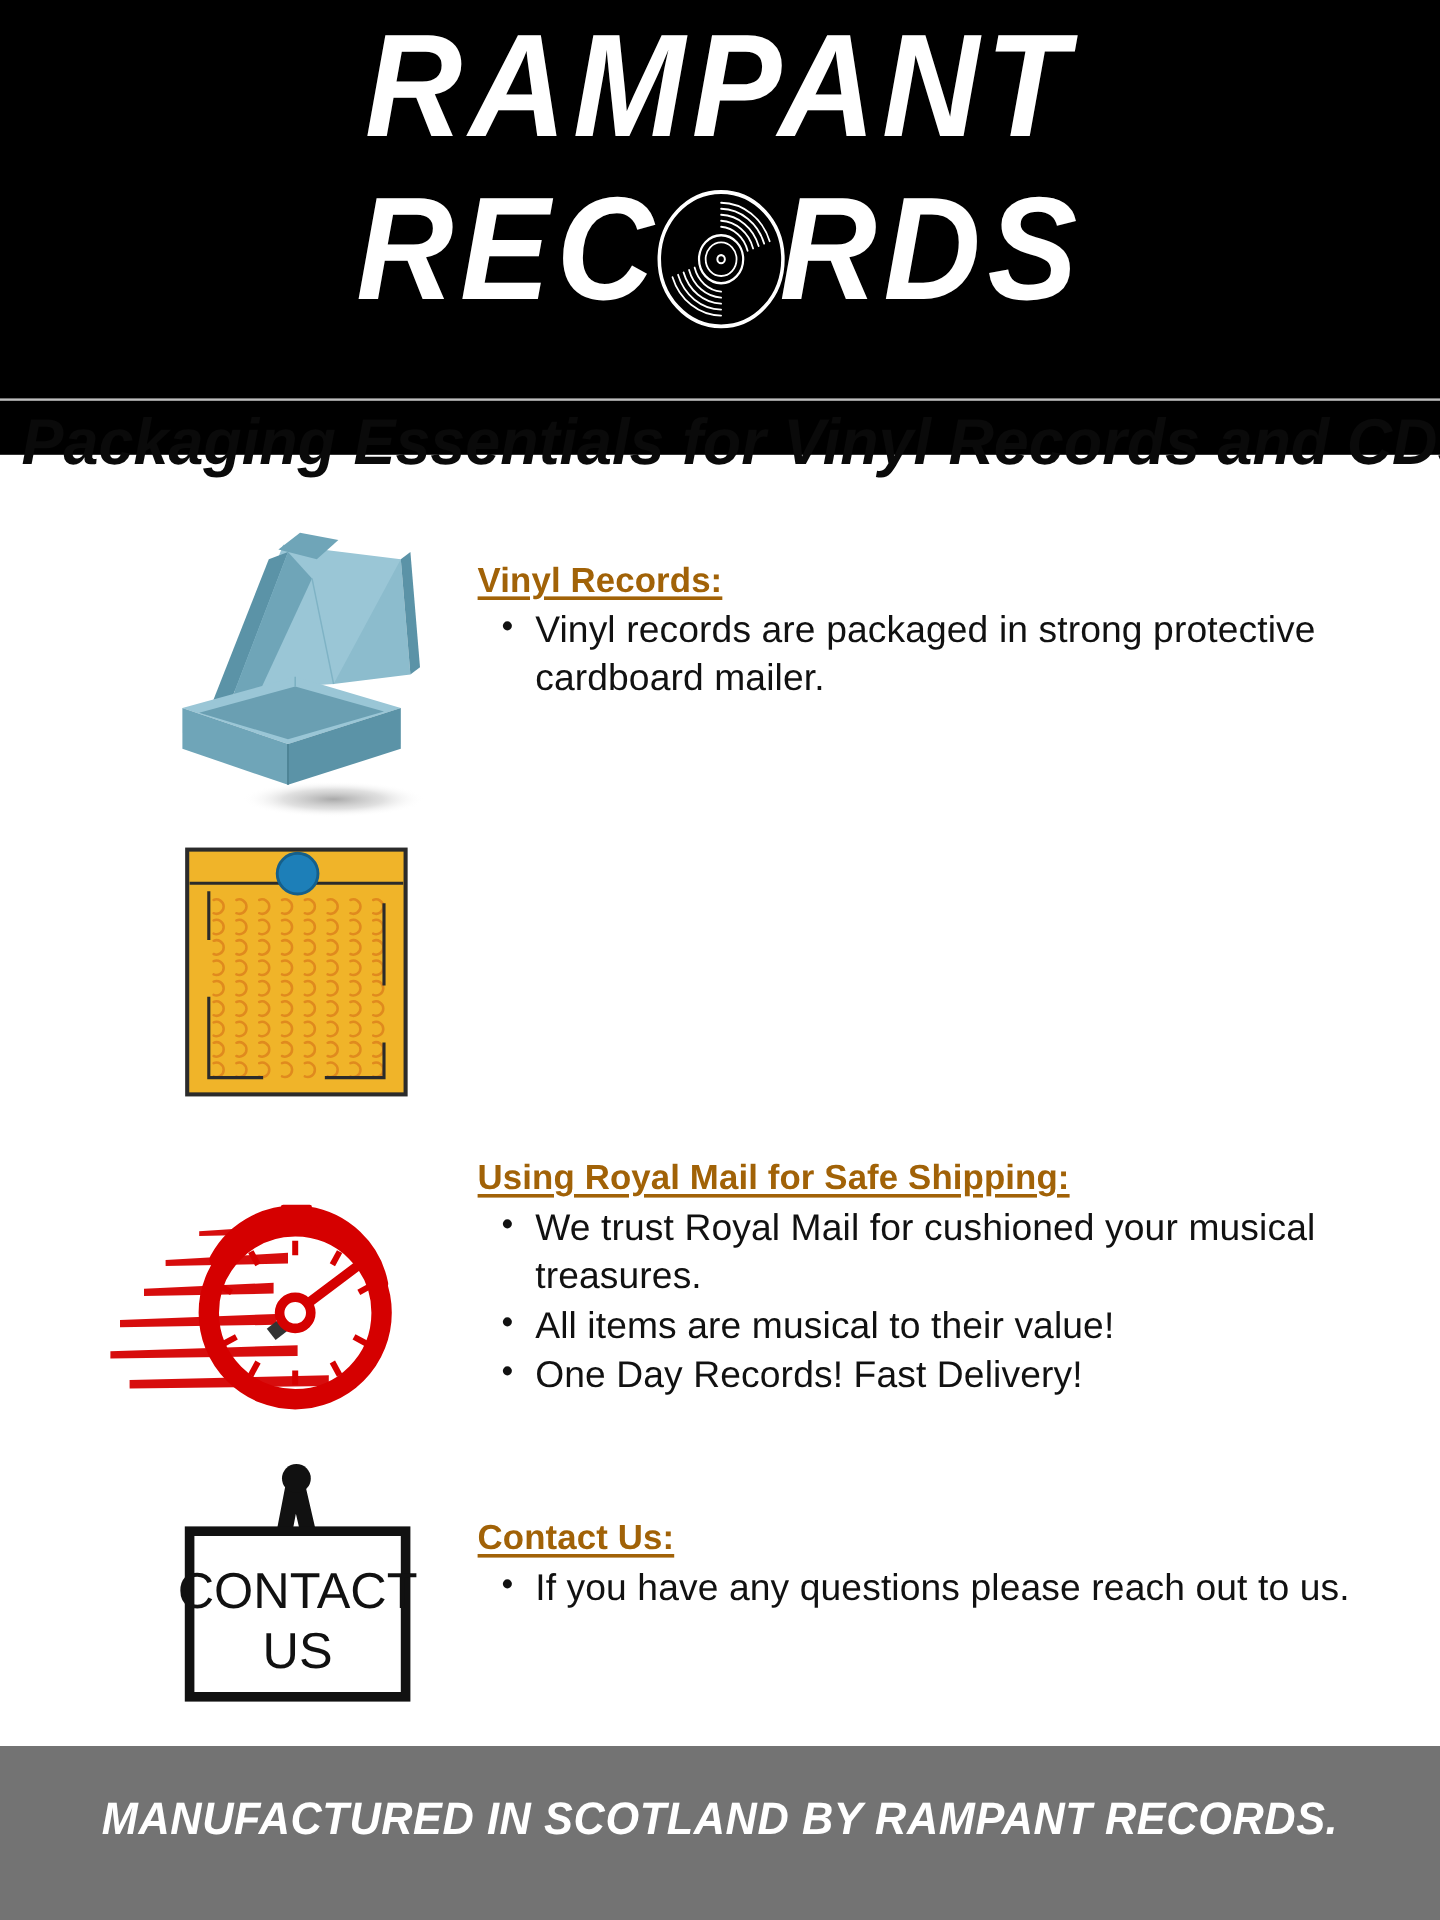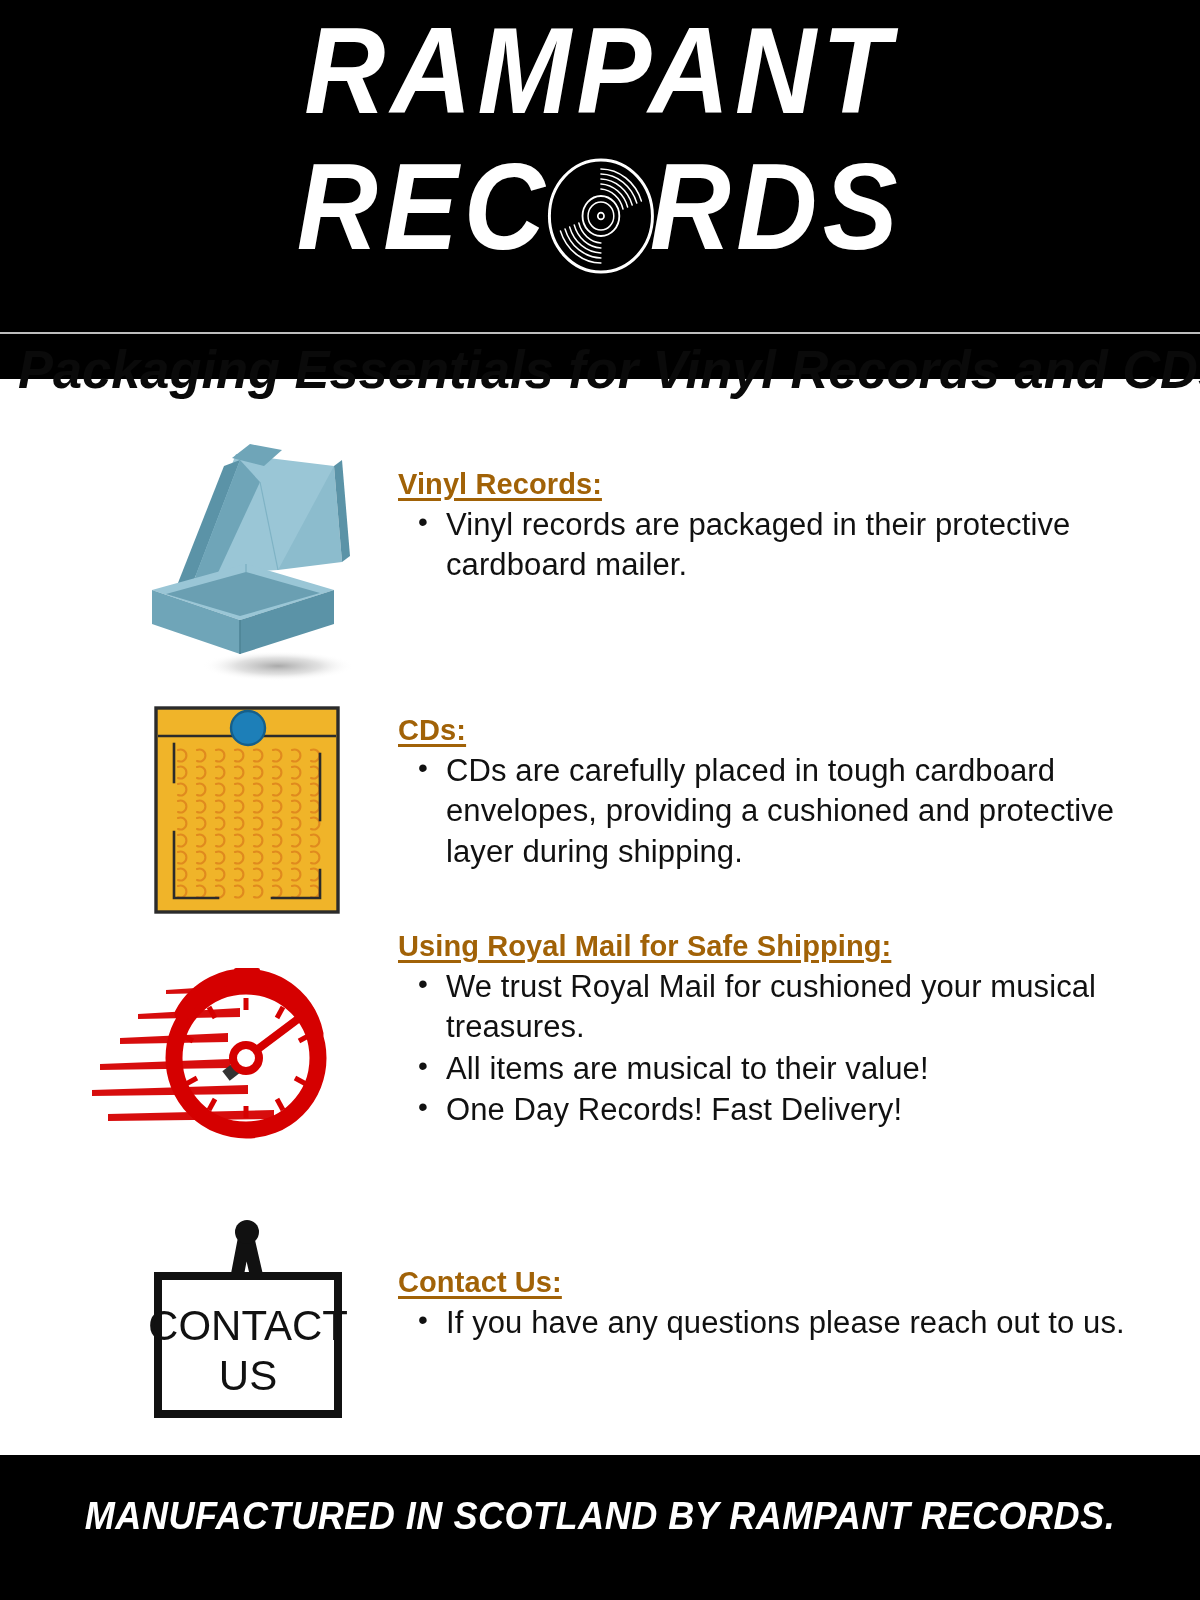--- a/index.html
+++ b/index.html
@@ -158,21 +158,21 @@
     left: 20px;
     top: -1px;
     font-size: 28px;
     line-height: 1.30;
     color: #111111;
   }
 
   
   #section-vinyl   { top: 452px; height: 240px; }
   #section-cds     { top: 706px; height: 230px; }
-  #section-royal   { top: 926px; height: 250px; }
+  #section-royal   { top: 962px; height: 250px; }
   #section-contact { top: 1218px; height: 210px; }
 
   #section-vinyl   .sec-text { top: 16px; }
   #section-cds     .sec-text { top: 8px; }
   #section-royal   .sec-text { top: 4px; }
   #section-contact .sec-text { top: 48px; }
 
   #section-vinyl   .sec-icon { left: 128px; top: -22px; }
   #section-cds     .sec-icon { left: 152px; top: -4px; }
   #section-royal   .sec-icon { left: 78px; top: -8px; }
@@ -194,21 +194,21 @@
   .icon-sign { width: 200px; height: 215px; }
   .icon-sign svg { display: block; }
 
   
   .footer-band {
     position: absolute;
     left: 0;
     top: 1455px;
     width: 1200px;
     height: 145px;
-    background: #000000;
+    background: #737373;
   }
   .footer-text {
     position: absolute;
     left: 0;
     top: 40px;
     width: 1200px;
     text-align: center;
     color: #ffffff;
     font-family: "Liberation Sans Narrow", "Liberation Sans", sans-serif;
     font-weight: 700;
@@ -287,21 +287,21 @@
 
           <path d="M112 190 L112 224" stroke="#4e8496" stroke-width="1.6" fill="none"></path>
           <path d="M118 134 L118 142" stroke="#79aec0" stroke-width="1.2" fill="none"></path>
           <path d="M132 52 L150 140" stroke="#7fb3c5" stroke-width="1.2" fill="none"></path>
         </svg>
       </div>
     </div>
     <div class="sec-text">
       <div class="sec-head">Vinyl Records:</div>
       <ul class="sec-list">
-        <li>Vinyl records are packaged in their protective cardboard mailer.</li>
+        <li>Vinyl records are packaged in strong protective cardboard mailer.</li>
       </ul>
     </div>
   </div>
 
   <div class="section" id="section-cds">
     <div class="sec-icon">
       <div class="icon-envelope">
         <svg viewBox="0 0 190 215" xmlns="http://www.w3.org/2000/svg">
           <rect x="4" y="6" width="182" height="204" fill="#f0b429" stroke="#2b2b2b" stroke-width="3.4"></rect>
           <line x1="6" y1="34" x2="184" y2="34" stroke="#2b2b2b" stroke-width="2.6"></line>
@@ -400,26 +400,20 @@
 
           <g fill="none" stroke="#2b2b2b" stroke-width="2.6" stroke-linecap="square">
             <path d="M22 42 L22 80"></path>
             <path d="M22 130 L22 196 L66 196"></path>
             <path d="M168 52 L168 118"></path>
             <path d="M168 168 L168 196 L120 196"></path>
           </g>
           <circle cx="96" cy="26" r="17" fill="#1d7fb8" stroke="#155f8a" stroke-width="2.4"></circle>
         </svg>
       </div>
-    </div>
-    <div class="sec-text">
-      <div class="sec-head">CDs:</div>
-      <ul class="sec-list">
-        <li>CDs are carefully placed in tough cardboard envelopes, providing a cushioned and protective layer during shipping.</li>
-      </ul>
     </div>
   </div>
 
   <div class="section" id="section-royal">
     <div class="sec-icon">
       <div class="icon-stopwatch">
         <svg viewBox="0 0 290 240" xmlns="http://www.w3.org/2000/svg">
 
           <g fill="#d50000">
             <path d="M88 72 L178 66 L178 74 L88 76 Z" opacity="0.95"></path>

